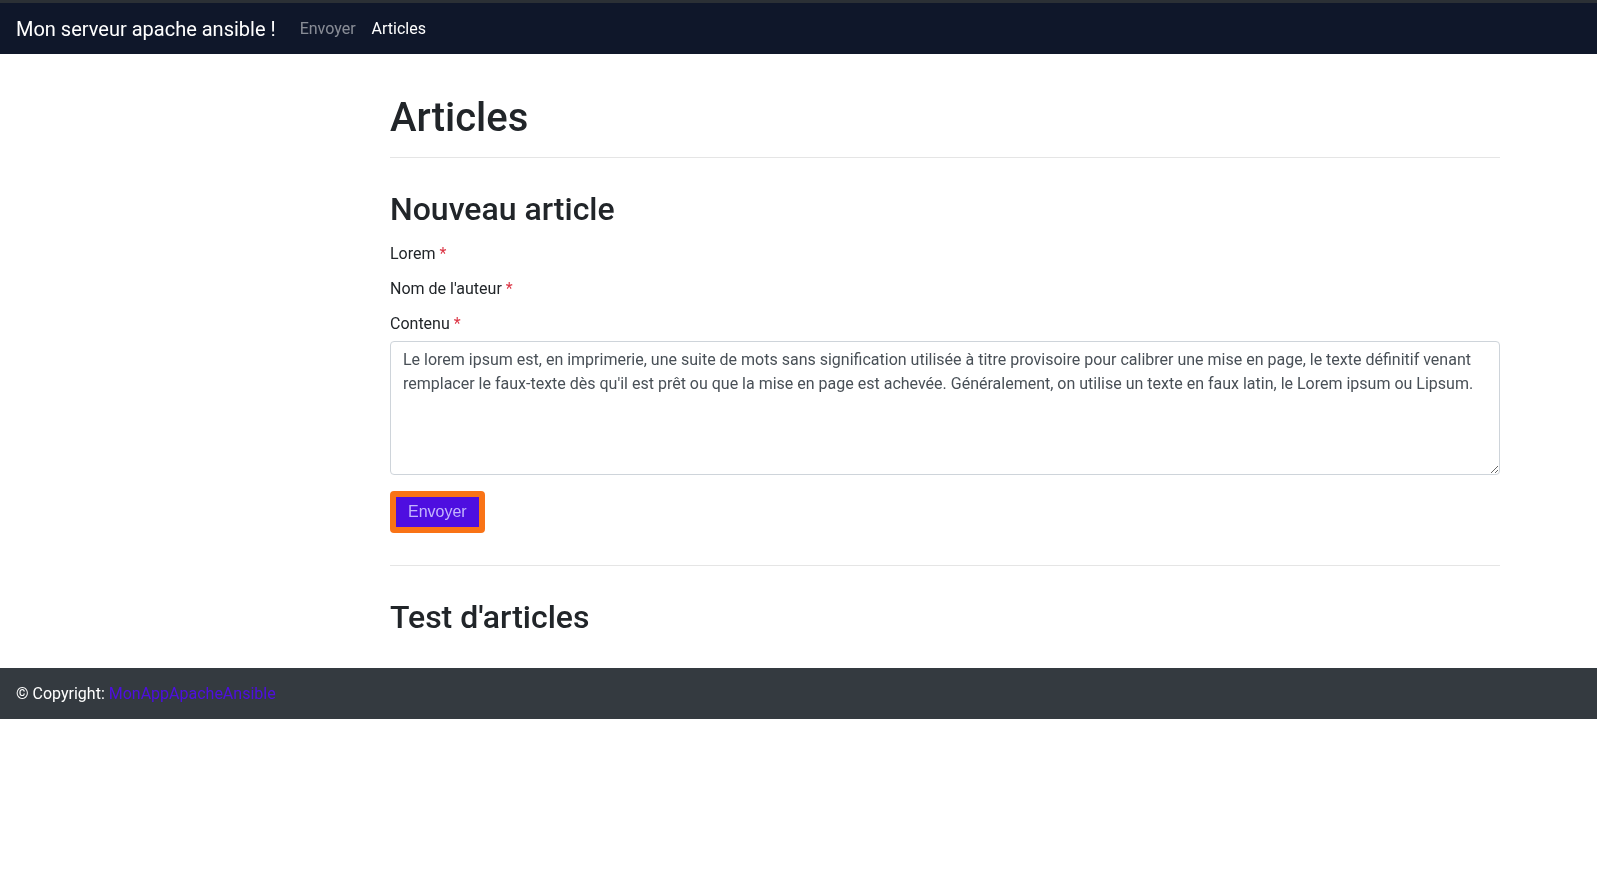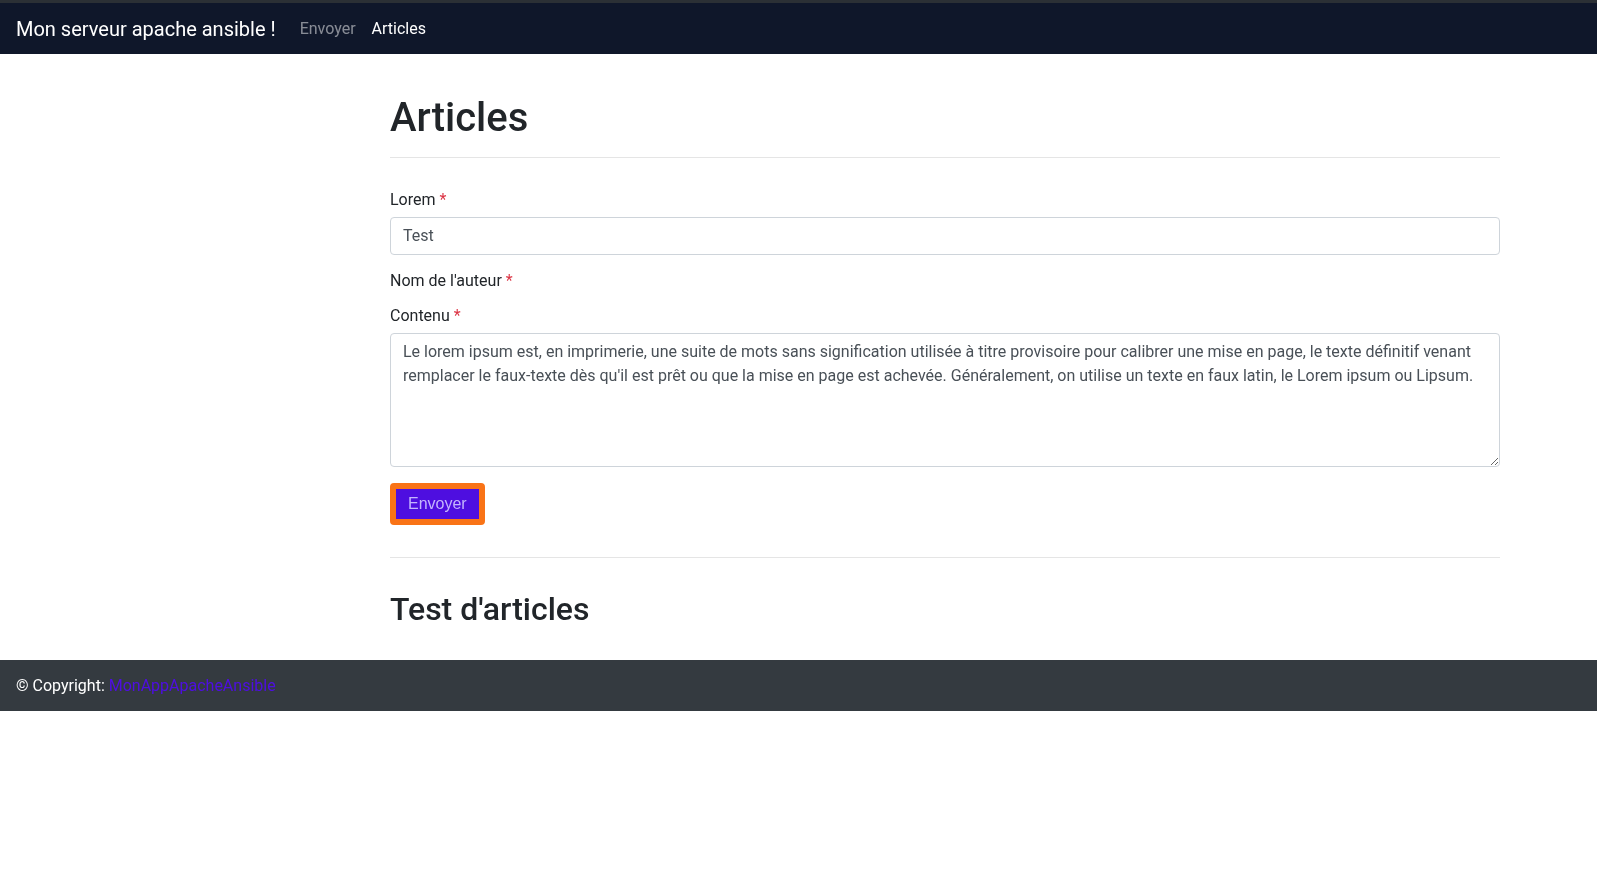--- a/index.html
+++ b/index.html
@@ -119,27 +119,27 @@
 <nav class="navbar">
   <span class="navbar-brand">Mon serveur apache ansible !</span>
   <a class="nav-link">Envoyer</a>
   <a class="nav-link active">Articles</a>
 </nav>
 
 <div class="container">
   <h1 class="page-title">Articles</h1>
   <hr>
 
+  <h2 class="section-title">Nouveau article</h2>
 
   <div class="form-group">
     <label class="form-label">
       <span>Lorem</span>
       <span class="required">*</span>
     </label>
-    <input type="text" class="form-control" value="Test" style="">
   </div>
 
   <div class="form-group">
     <label class="form-label">
       <span>Nom de l'auteur</span>
       <span class="required">*</span>
     </label>
   </div>
 
   <div class="form-group">

